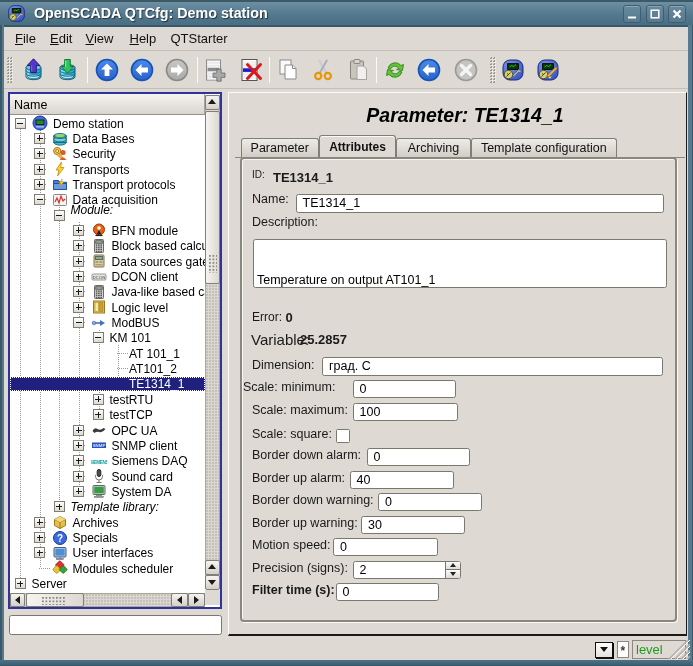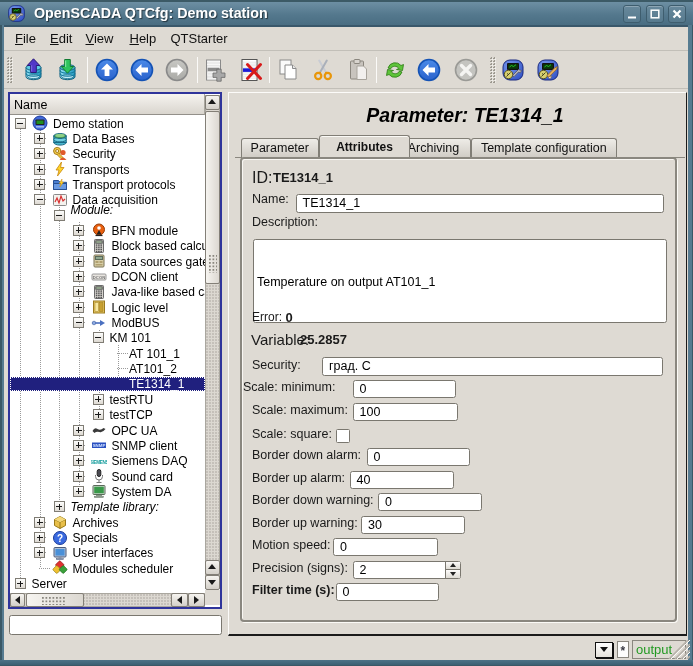--- a/index.html
+++ b/index.html
@@ -533,40 +533,40 @@
   </div>
 <div class="abs" style="left:205px;top:589.5px;width:15px;height:15.5px;background:#dedad3"></div>
 
 <div class="abs inp" style="left:9px;top:614.5px;width:212.5px;height:20px"></div>
 
 <div class="abs" style="left:227.5px;top:92px;width:459.5px;height:543.5px;background:#dedad3;border-top:1.5px solid #fcfbf9;border-left:1.5px solid #fcfbf9;border-right:1.5px solid #1a1a1a;border-bottom:2px solid #1a1a1a"></div>
 <div class="abs" style="left:240px;top:104.5px;width:450px;text-align:center;font-size:19.5px;font-weight:bold;font-style:italic;color:#000;line-height:1.1">Parameter: TE1314_1</div>
 
 <div class="abs" style="left:235px;top:156.5px;width:450px;height:1px;background:#8a877f"></div>
 <div class="abs tab" style="left:240.5px;top:137.5px;width:78.5px;height:20px">Parameter</div>
-<div class="abs tab tabsel" style="left:319px;top:134.8px;width:91px;height:22.7px">Attributes</div>
+<div class="abs tab tabsel" style="left:319px;top:134.8px;width:77px;height:22.7px">Attributes</div>
 <div class="abs tab" style="left:396px;top:137.5px;width:75px;height:20px">Archiving</div>
 <div class="abs tab" style="left:471px;top:137.5px;width:145.6px;height:20px">Template configuration</div>
 <div class="abs" style="left:239.5px;top:156.5px;width:437px;height:465.5px;border:2px solid #8a877f;border-radius:4px;box-shadow:inset 1px 1px 0 #f8f6f2,1px 1px 0 #fbfaf6"></div>
 
-<div class="abs lab" style="left:252px;top:170.3px;font-weight:normal;font-size:16px;line-height:1">ID:</div>
+<div class="abs lab" style="left:252px;top:170.3px;font-weight:normal;font-size:10px;line-height:1">ID:</div>
 <div class="abs lab" style="left:273px;top:171.1px;font-weight:bold;font-size:13px;line-height:1">TE1314_1</div>
 <div class="abs lab" style="left:252px;top:193.0px;font-weight:normal;font-size:12.5px;line-height:1">Name:</div>
 <div class="abs inp" style="left:295.5px;top:193.5px;width:368.5px;height:19px">
     <span style="padding-left:6px;font-size:12.5px">TE1314_1</span>
   </div>
 <div class="abs lab" style="left:252px;top:215.6px;font-weight:normal;font-size:12.5px;line-height:1">Description:</div>
-<div class="abs inp" style="left:252.5px;top:239px;width:414.5px;height:84px;align-items:center">
+<div class="abs inp" style="left:252.5px;top:239px;width:414.5px;height:49px;align-items:flex-end">
     <span style="padding:2px 0 0 3.5px;font-size:12.5px">Temperature on output AT101_1</span>
   </div>
 <div class="abs lab" style="left:252px;top:311.0px;font-weight:normal;font-size:12px;line-height:1">Error:</div>
 <div class="abs lab" style="left:285.5px;top:311.2px;font-weight:bold;font-size:13px;line-height:1">0</div>
 <div class="abs lab" style="left:251px;top:332.4px;font-weight:normal;font-size:15px;line-height:1">Variable:</div>
 <div class="abs lab" style="left:300px;top:332.6px;font-weight:bold;font-size:13px;line-height:1">25.2857</div>
-<div class="abs lab" style="left:252px;top:359.1px;font-weight:normal;font-size:12.5px;line-height:1">Security:</div>
+<div class="abs lab" style="left:252px;top:359.1px;font-weight:normal;font-size:12.5px;line-height:1">Dimension:</div>
 <div class="abs inp" style="left:322px;top:357px;width:341px;height:18.5px">
     <span style="padding-left:6px;font-size:12.5px">град. С</span>
   </div>
 <div class="abs lab" style="left:243px;top:381.1px;font-weight:normal;font-size:12.5px;line-height:1">Scale: minimum:</div>
 <div class="abs inp" style="left:352.5px;top:380px;width:103px;height:18px">
     <span style="padding-left:6px;font-size:12.5px">0</span>
   </div>
 <div class="abs lab" style="left:252px;top:403.6px;font-weight:normal;font-size:12.5px;line-height:1">Scale: maximum:</div>
 <div class="abs inp" style="left:352.5px;top:402.5px;width:105.5px;height:18px">
     <span style="padding-left:6px;font-size:12.5px">100</span>
@@ -607,21 +607,21 @@
   </div>
 <div class="abs lab" style="left:252px;top:584.3px;font-weight:bold;font-size:12.5px;line-height:1">Filter time (s):</div>
 <div class="abs inp" style="left:335.5px;top:583px;width:103px;height:18px">
     <span style="padding-left:6px;font-size:12.5px">0</span>
   </div>
 
 <div class="abs" style="left:595px;top:641.5px;width:18px;height:16.5px;background:linear-gradient(#fefefe,#e4e1da);border:1px solid #111;box-shadow:1px 1px 0 #111;display:flex;align-items:center;justify-content:center">
   <div style="width:0;height:0;border-left:4px solid transparent;border-right:4px solid transparent;border-top:5px solid #111"></div>
   </div>
 <div class="abs" style="left:616.5px;top:640.5px;width:12.5px;height:17.5px;background:#fdfdfc;border:1px solid #8a877f;display:flex;align-items:center;justify-content:center;font-size:12px;font-weight:bold;color:#3a3a44;padding-top:3px">*</div>
-<div class="abs" style="left:632px;top:640px;width:54px;height:18.5px;background:#dedad3;border:1px solid #8a877f;font-size:13px;color:#229a22;display:flex;align-items:center;padding-left:3px">output</div>
+<div class="abs" style="left:632px;top:640px;width:54px;height:18.5px;background:#dedad3;border:1px solid #8a877f;font-size:13px;color:#229a22;display:flex;align-items:center;padding-left:3px">level</div>
 <svg class="abs" style="left:646px;top:640px;z-index:6" width="44" height="19" viewBox="0 0 44 19">
 <g stroke="#b6b2aa" stroke-width="1.6">
       <path d="M44 -2 L23 19"></path>
       <path d="M44 4 L29 19"></path>
       <path d="M44 10 L35 19"></path>
       <path d="M44 16 L41 19"></path>
     </g>
 <g stroke="#fbfaf8" stroke-width="1">
       <path d="M44 0 L25 19"></path>
       <path d="M44 6 L31 19"></path>

